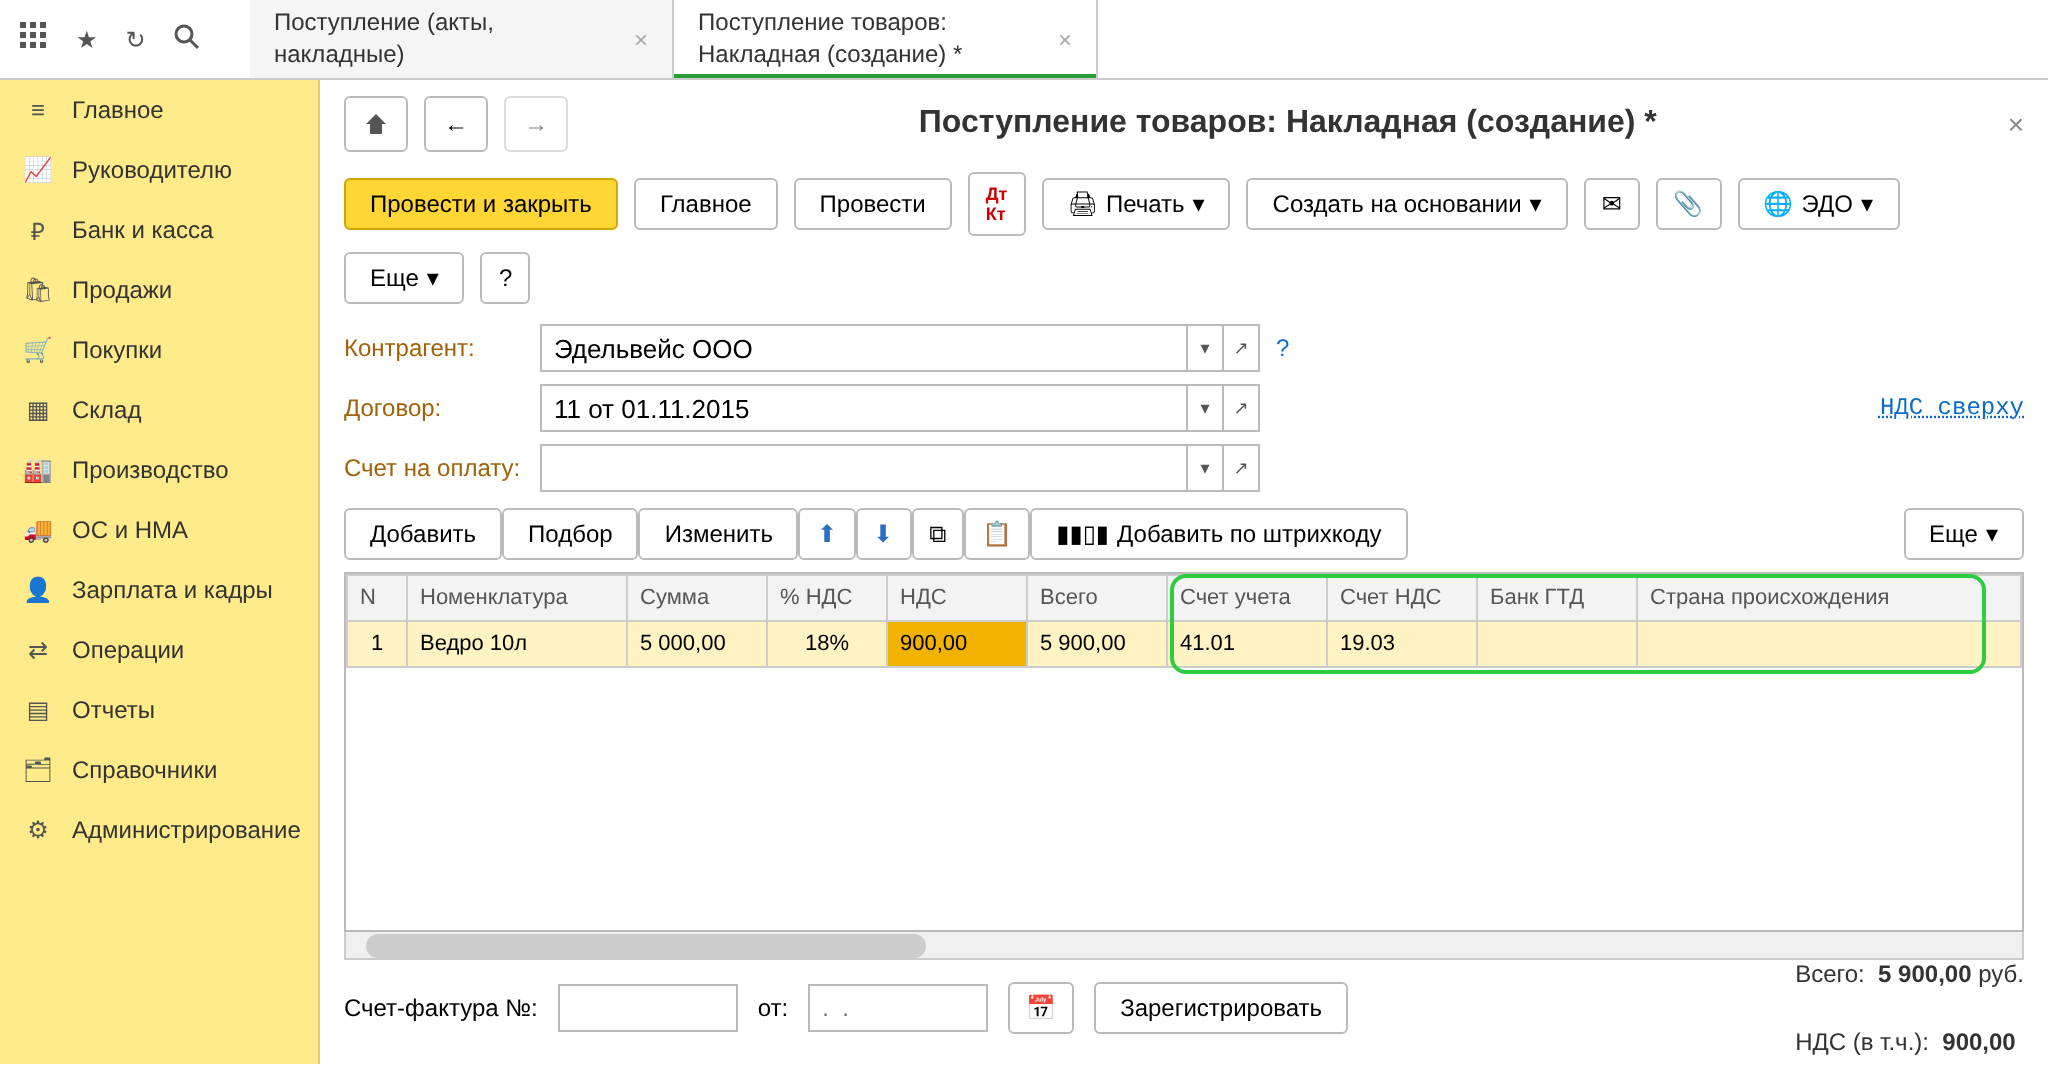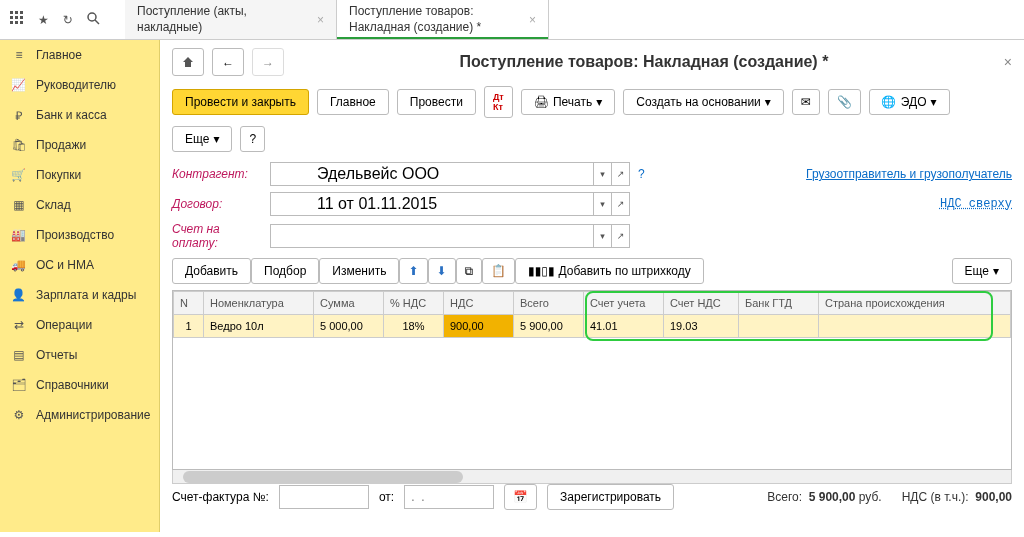--- a/index.html
+++ b/index.html
@@ -28,44 +28,44 @@
   .navbtn svg { width:12px; height:12px; }
 
   .toolbar { display: flex; align-items: center; gap: 8px; margin-bottom: 10px; flex-wrap: wrap; }
   .btn { border: 1px solid #bbb; background: #fff; padding: 5px 12px; border-radius: 3px; cursor: pointer; font-size: 12px; display:flex; align-items:center; gap:4px; }
   .btn.primary { background: #ffd633; border-color: #d4a500; font-weight: normal; }
   .btn.icon-only { padding: 5px 8px; }
   .toolbar .spacer { flex: 1; }
 
   .form-rows { margin-bottom: 8px; }
   .form-row { display: flex; align-items: center; margin-bottom: 6px; gap: 8px; }
-  .form-label { width: 90px; color: #be185d; font-style: italic; }
+  .form-label { width: 90px; color: #a16207; }
   .lookup { display: flex; align-items: center; border: 1px solid #bbb; background: #fff; height: 24px; width: 360px; }
-  .lookup input { border: none; flex: 1; padding: 0 6px; outline: none; font-size: 16px; margin-left: 40px; }
+  .lookup input { border: none; flex: 1; padding: 0 6px; outline: none; font-size: 13px; }
   .lookup .lbtn { width: 18px; height: 100%; border-left: 1px solid #bbb; display:flex; align-items:center; justify-content:center; color:#555; font-size:9px; cursor:pointer; }
   .link { color: #0a6cc8; text-decoration: underline; cursor: pointer; }
   .link.dotted { text-decoration-style: dotted; font-family: Liberation Mono, monospace; }
 
   .table-toolbar { display: flex; align-items: center; gap: 0; margin: 6px 0; }
   .table-wrap { border: 1px solid #bbb; height: 180px; position: relative; overflow: hidden; background:#fff; }
   table { border-collapse: collapse; width: 100%; }
   th, td { border: 1px solid #ccc; padding: 5px 6px; font-size: 11px; text-align: left; }
   th { background: #f3f3f3; color: #555; font-weight: normal; }
   td.num { text-align: left; }
   td.center { text-align: center; }
   tr.row-selected td { background: #fff3c4; }
   td.cell-focus { background: #f2b200 !important; color:#000; }
   .green-highlight { position: absolute; border: 2px solid #2ecc40; border-radius: 8px; pointer-events: none; }
 
   .hscroll { height: 14px; background:#f0f0f0; border:1px solid #ccc; border-top:none; position:relative; }
   .hscroll .thumb { position:absolute; left:10px; top:1px; height:12px; width:280px; background:#ccc; border-radius:6px; }
 
   .footer-row { display: flex; align-items: center; gap: 10px; padding: 0 0 0; }
   .footer-input { border:1px solid #bbb; height:24px; padding:0 6px; }
-  .totals { display: flex; gap: 20px; margin-left: auto; color:#333; }
+  .totals { display: flex; gap: 20px; margin-left: auto; color:#333;flex-direction:column; }
 </style>
 </head>
 <body>
 
 <div class="topbar">
   <div class="topbar-left">
     <span><svg width="14" height="14" viewBox="0 0 14 14">
           <g fill="#555">
             <rect width="3" height="3"></rect>
             <rect x="5" width="3" height="3"></rect>
@@ -212,21 +212,20 @@
     <div class="form-rows">
       <div class="form-row">
         <div class="form-label">Контрагент:</div>
         <div class="lookup">
           <input value="Эдельвейс ООО" style="">
           <div class="lbtn">▾</div>
           <div class="lbtn">↗</div>
         </div>
         <span class="link" style="text-decoration:none">?</span>
         <div style="flex:1"></div>
-        <span class="link">Грузоотправитель и грузополучатель</span>
       </div>
       <div class="form-row">
         <div class="form-label">Договор:</div>
         <div class="lookup">
           <input value="11 от 01.11.2015" style="">
           <div class="lbtn">▾</div>
           <div class="lbtn">↗</div>
         </div>
         <div style="flex:1"></div>
         <span class="link dotted">НДС сверху</span>

